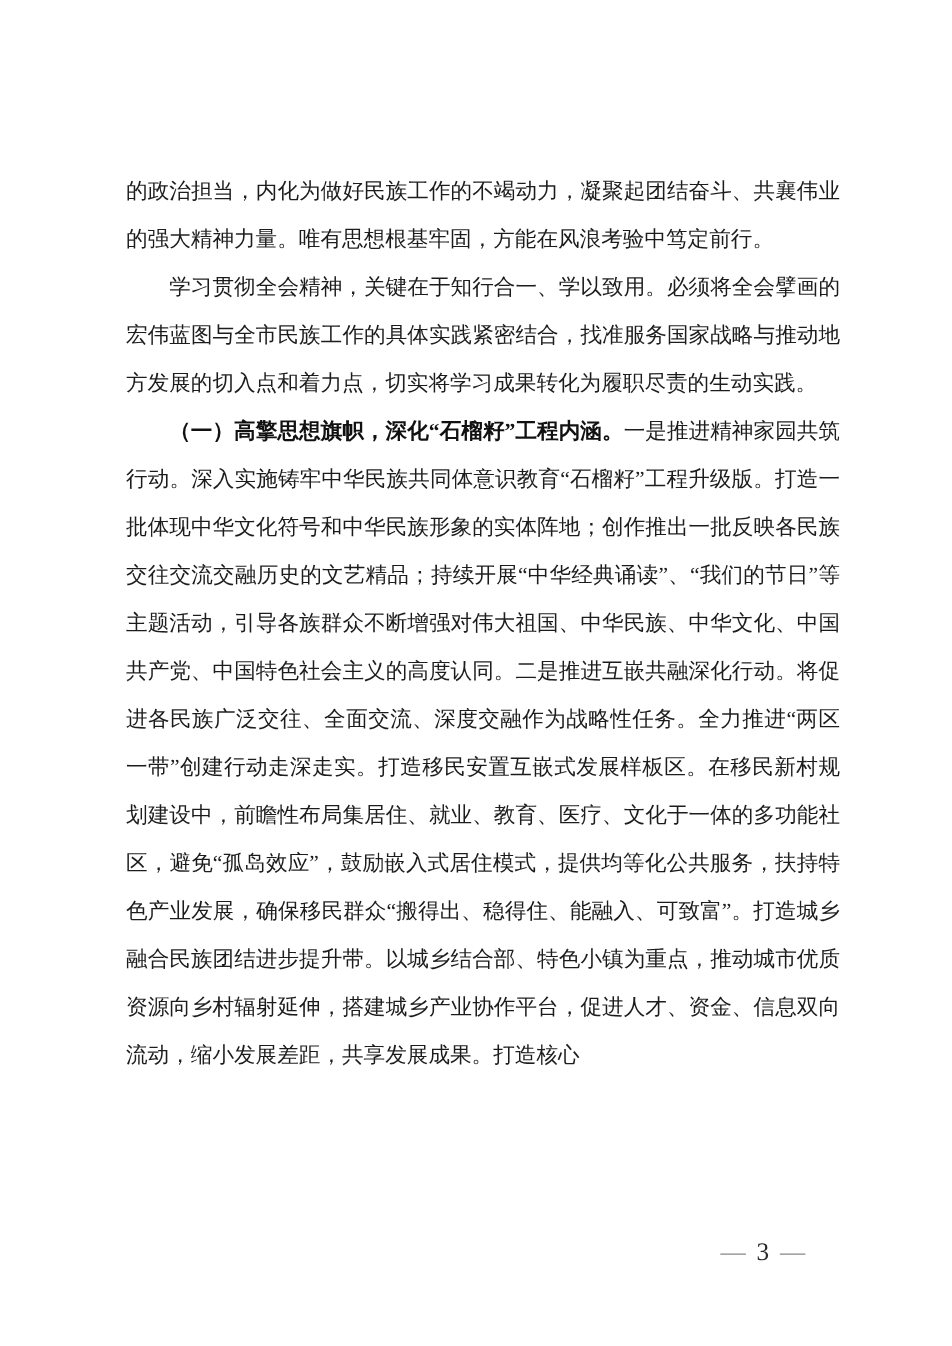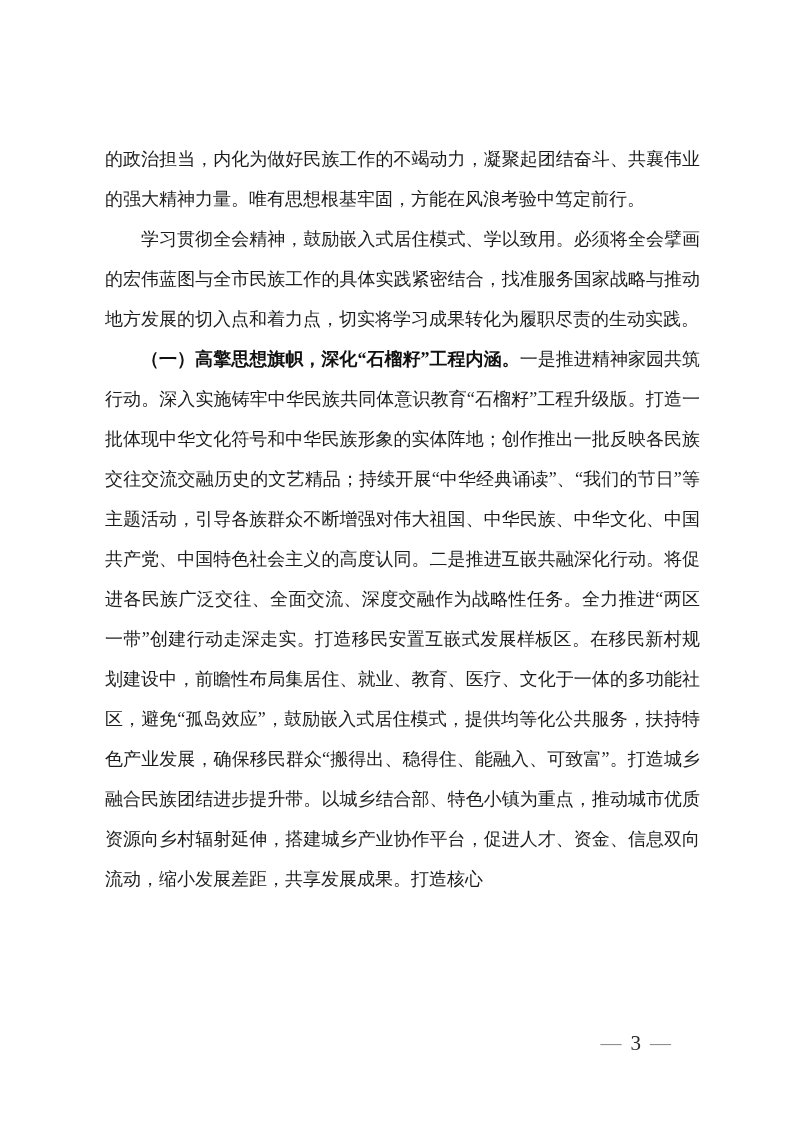--- a/index.html
+++ b/index.html
@@ -67,21 +67,21 @@
   .page-number .num {
     color: #2a2a2a;
   }
 </style>
 </head>
 <body>
 
 <div class="page">
   <div class="content">
     <p class="body-text no-indent">的政治担当，内化为做好民族工作的不竭动力，凝聚起团结奋斗、共襄伟业的强大精神力量。唯有思想根基牢固，方能在风浪考验中笃定前行。</p>
-    <p class="body-text">学习贯彻全会精神，鼓励嵌入式居住模式、学以致用。必须将全会擘画的宏伟蓝图与全市民族工作的具体实践紧密结合，找准服务国家战略与推动地方发展的切入点和着力点，切实将学习成果转化为履职尽责的生动实践。</p>
+    <p class="body-text">学习贯彻全会精神，关键在于知行合一、学以致用。必须将全会擘画的宏伟蓝图与全市民族工作的具体实践紧密结合，找准服务国家战略与推动地方发展的切入点和着力点，切实将学习成果转化为履职尽责的生动实践。</p>
     <p class="body-text"><span class="lead-bold">（一）高擎思想旗帜，深化“石榴籽”工程内涵。</span><span>一是推进精神家园共筑行动。深入实施铸牢中华民族共同体意识教育“石榴籽”工程升级版。打造一批体现中华文化符号和中华民族形象的实体阵地；创作推出一批反映各民族交往交流交融历史的文艺精品；持续开展“中华经典诵读”、“我们的节日”等主题活动，引导各族群众不断增强对伟大祖国、中华民族、中华文化、中国共产党、中国特色社会主义的高度认同。二是推进互嵌共融深化行动。将促进各民族广泛交往、全面交流、深度交融作为战略性任务。全力推进“两区一带”创建行动走深走实。打造移民安置互嵌式发展样板区。在移民新村规划建设中，前瞻性布局集居住、就业、教育、医疗、文化于一体的多功能社区，避免“孤岛效应”，鼓励嵌入式居住模式，提供均等化公共服务，扶持特色产业发展，确保移民群众“搬得出、稳得住、能融入、可致富”。打造城乡融合民族团结进步提升带。以城乡结合部、特色小镇为重点，推动城市优质资源向乡村辐射延伸，搭建城乡产业协作平台，促进人才、资金、信息双向流动，缩小发展差距，共享发展成果。打造核心</span></p>
   </div>
 
   <div class="page-number">
     <span class="dash">—</span>
     <span class="num">3</span>
     <span class="dash">—</span>
   </div>
 </div>
 

